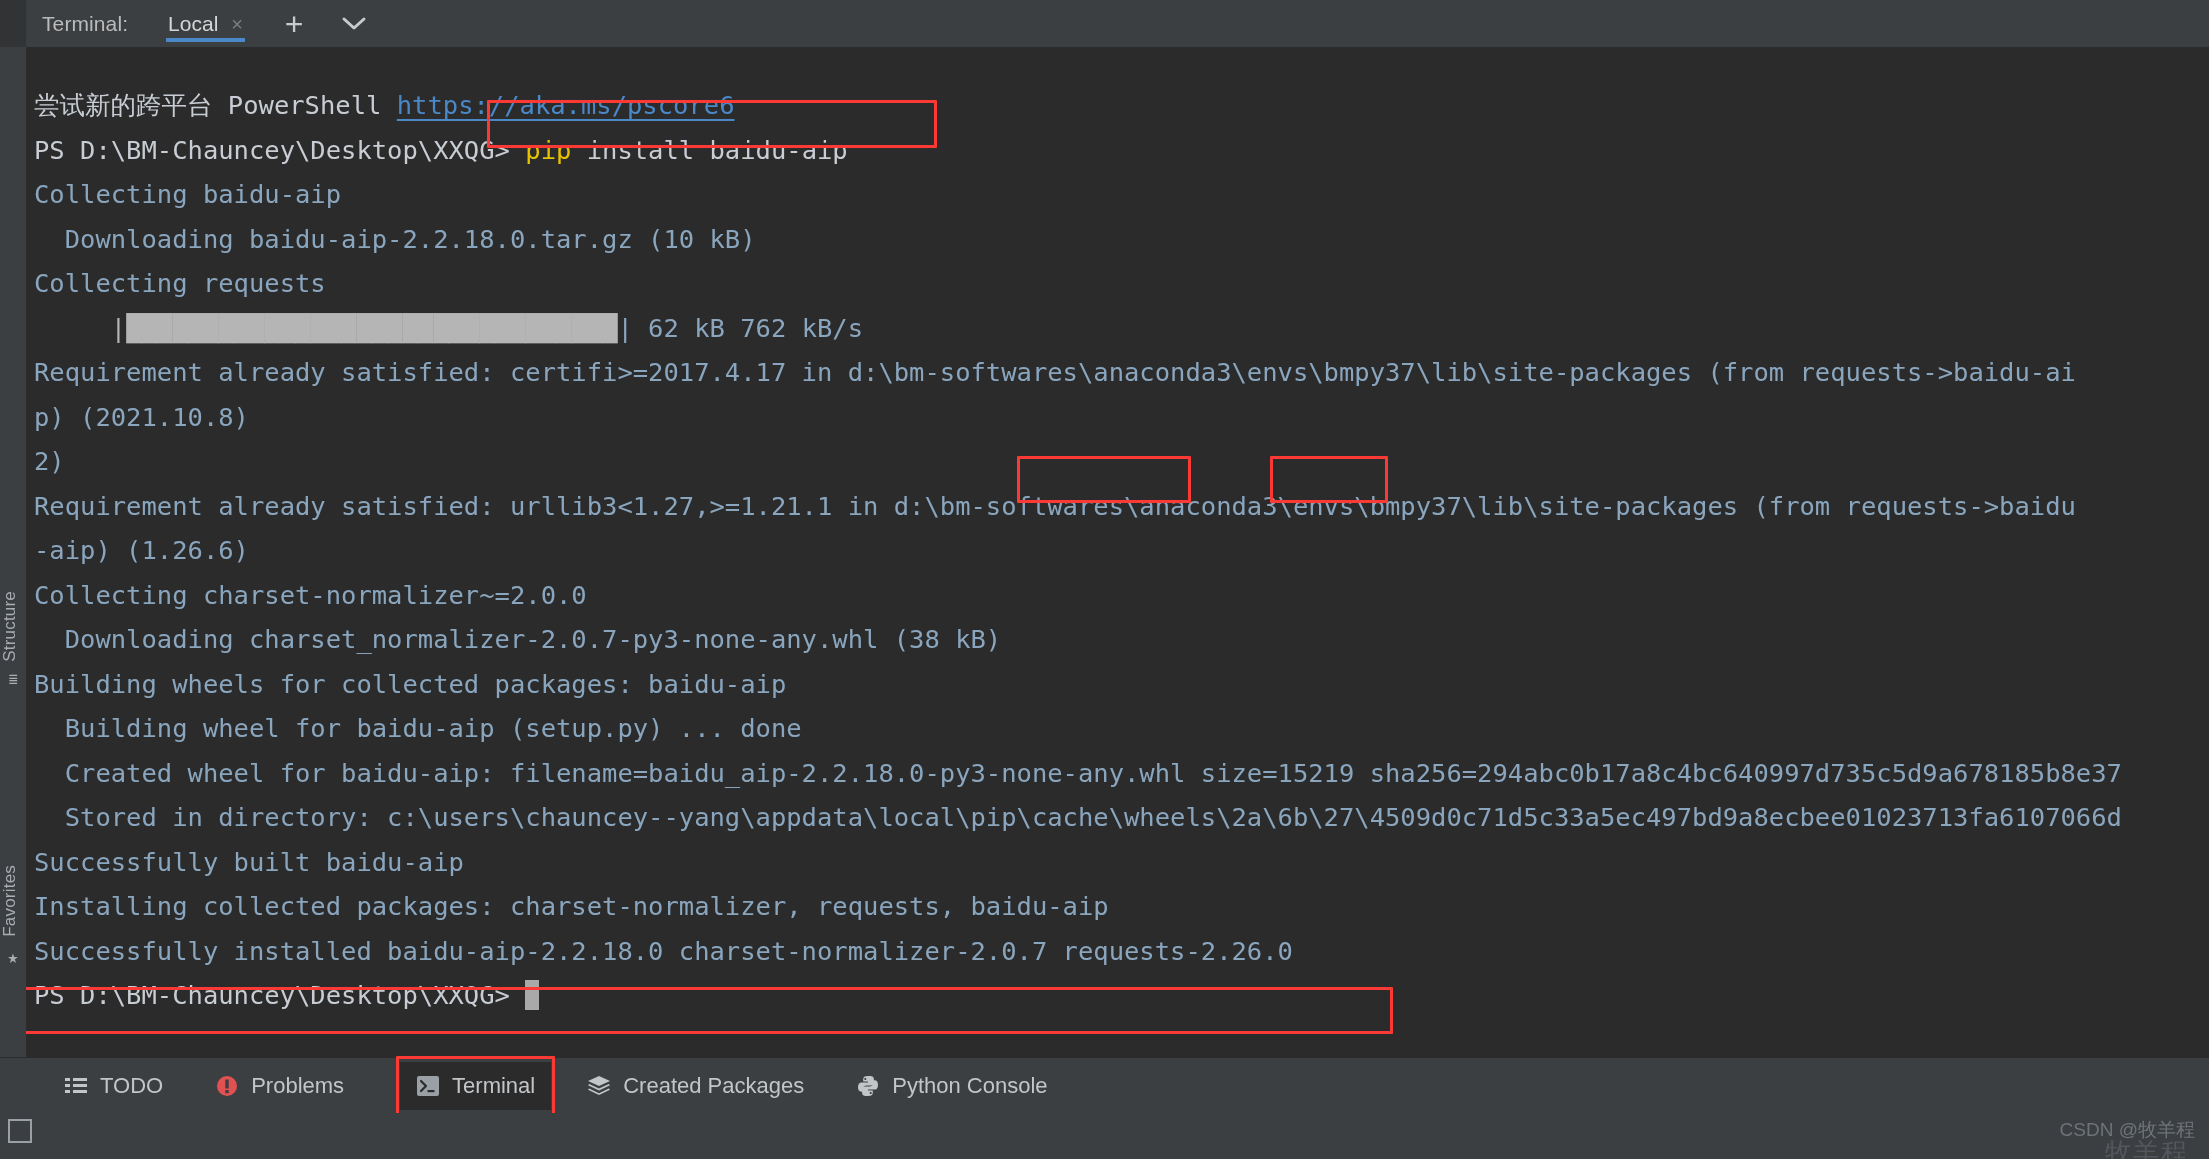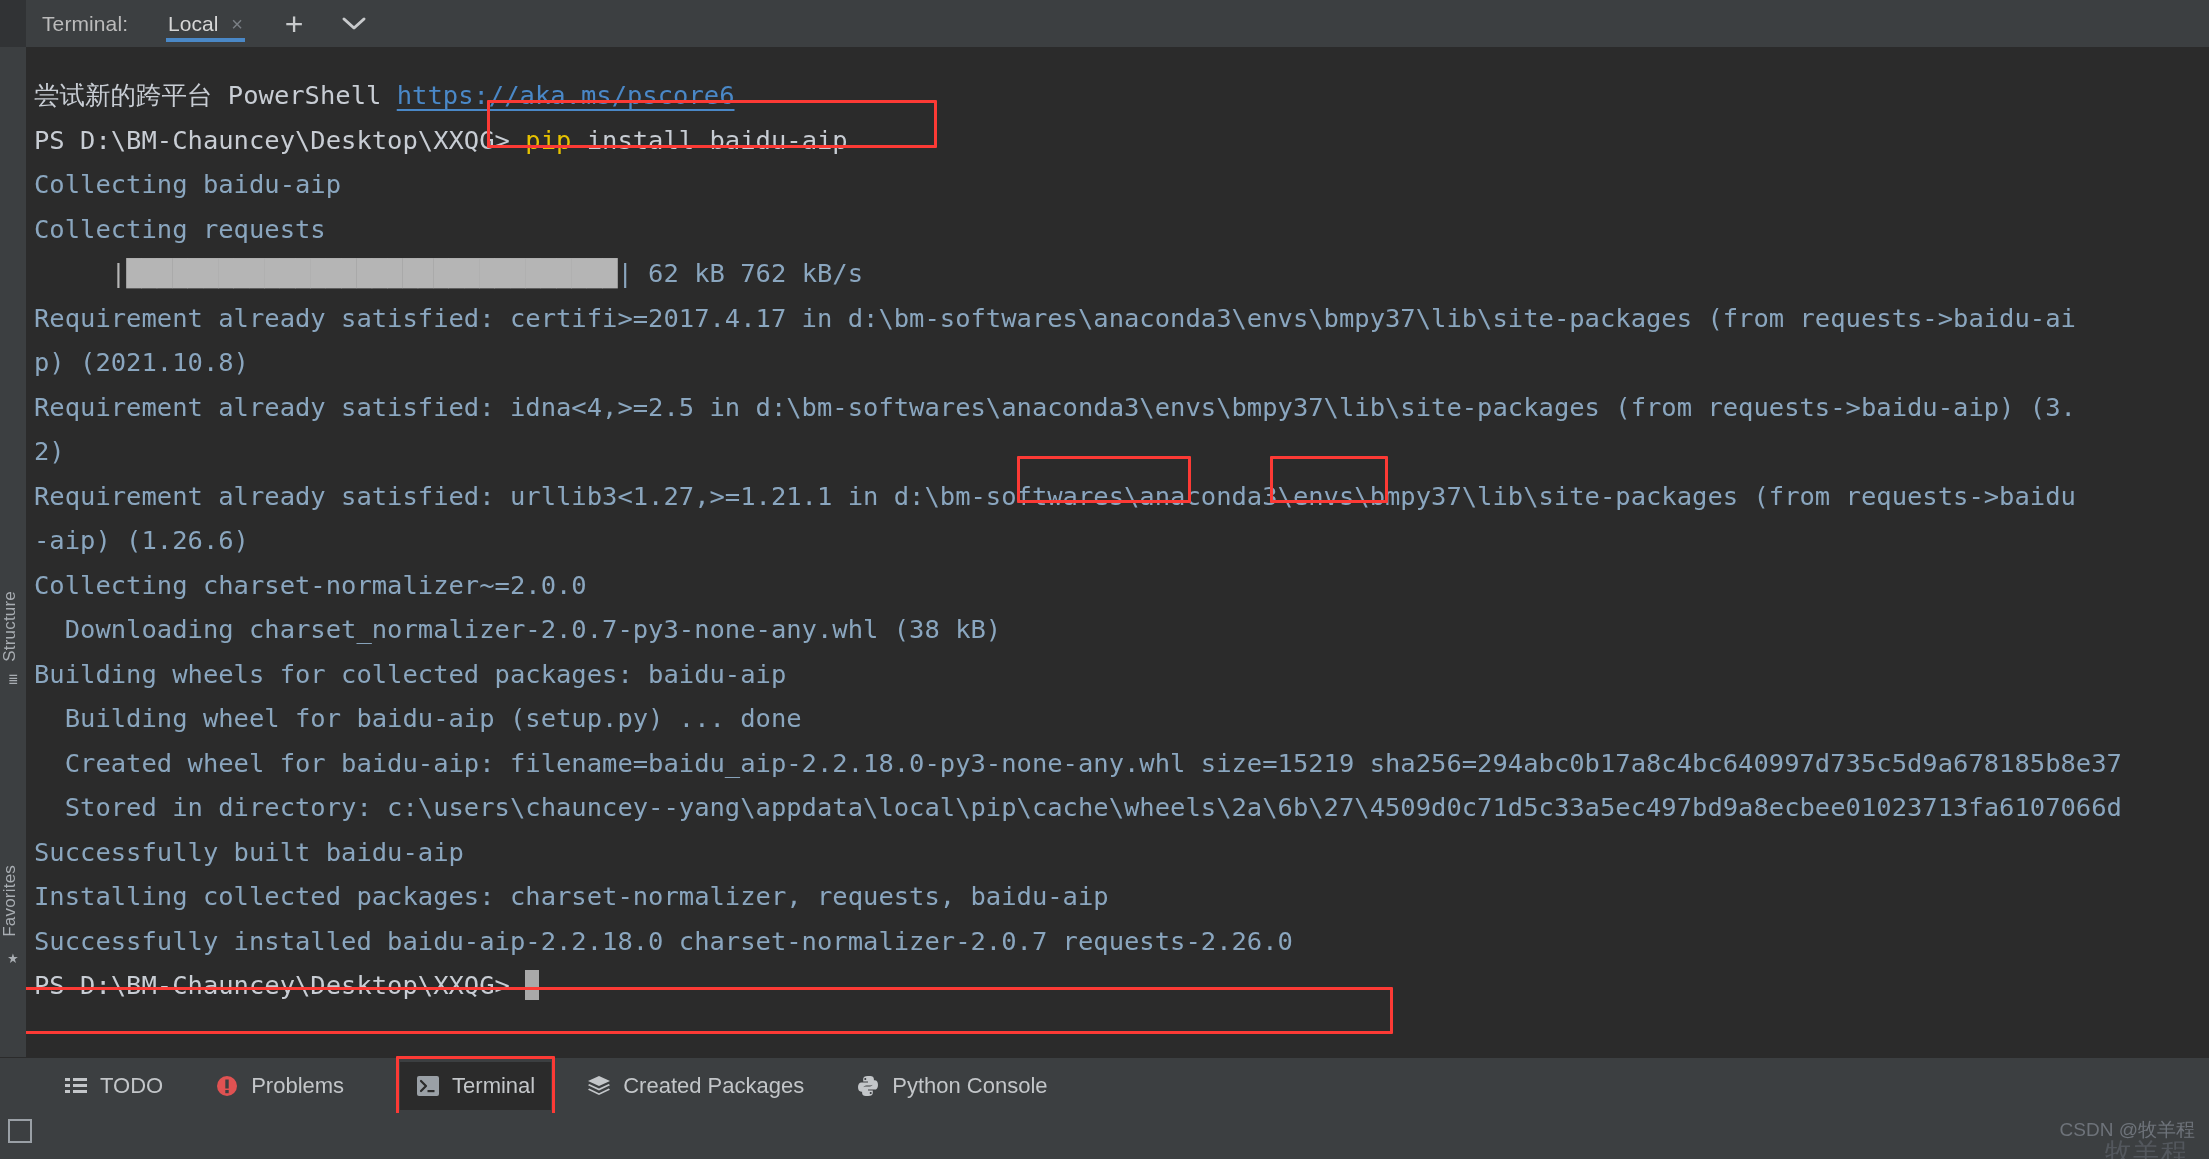--- a/index.html
+++ b/index.html
@@ -126,21 +126,21 @@
   
   .termwrap {
     flex: 1 1 auto;
     background: #2b2b2b;
     position: relative;
     min-width: 0;
     overflow: hidden;
   }
   .term {
     position: absolute;
-    left: 0; top: 6px;
+    left: 0; top: 16px;
     padding: 20px 0 0 8px;
     width: 100%;
   }
   .line {
     font-family: "DejaVu Sans Mono", monospace;
     font-size: 25.5px;
     line-height: 44.5px;
     color: #c8cdd4;
     white-space: pre;
     letter-spacing: 0px;
@@ -264,25 +264,25 @@
       <span class="vlabel vlabel-structure">Structure</span>
       <span class="vicon vicon-star">★</span>
       <span class="vlabel vlabel-favorites">Favorites</span>
     </div>
 
     <div class="termwrap">
       <div class="term" id="term-lines">
           <div class="line"><span class="c-gray">尝试新的跨平台 PowerShell </span><span class="c-blue">https://aka.ms/pscore6</span></div>
           <div class="line"><span class="c-gray">PS D:\BM-Chauncey\Desktop\XXQG&gt; </span><span class="c-yellow">pip</span><span class="c-gray"> install baidu-aip</span></div>
           <div class="line"><span class="c-cyan">Collecting baidu-aip</span></div>
+          <div class="line"><span class="c-cyan">  Downloading baidu-aip-2.2.18.0.tar.gz (10 kB)</span></div>
           <div class="line"><span class="c-cyan">Collecting requests</span></div>
           <div class="line"><span class="c-bar">     |</span><span class="c-bar">████████████████████████████████</span><span class="c-cyan">| 62 kB 762 kB/s</span></div>
           <div class="line"><span class="c-cyan">Requirement already satisfied: certifi&gt;=2017.4.17 in d:\bm-softwares\anaconda3\envs\bmpy37\lib\site-packages (from requests-&gt;baidu-ai</span></div>
           <div class="line"><span class="c-cyan">p) (2021.10.8)</span></div>
-          <div class="line"><span class="c-cyan">Requirement already satisfied: idna&lt;4,&gt;=2.5 in d:\bm-softwares\anaconda3\envs\bmpy37\lib\site-packages (from requests-&gt;baidu-aip) (3.</span></div>
           <div class="line"><span class="c-cyan">2)</span></div>
           <div class="line"><span class="c-cyan">Requirement already satisfied: urllib3&lt;1.27,&gt;=1.21.1 in d:\bm-softwares\anaconda3\envs\bmpy37\lib\site-packages (from requests-&gt;baidu</span></div>
           <div class="line"><span class="c-cyan">-aip) (1.26.6)</span></div>
           <div class="line"><span class="c-cyan">Collecting charset-normalizer~=2.0.0</span></div>
           <div class="line"><span class="c-cyan">  Downloading charset_normalizer-2.0.7-py3-none-any.whl (38 kB)</span></div>
           <div class="line"><span class="c-cyan">Building wheels for collected packages: baidu-aip</span></div>
           <div class="line"><span class="c-cyan">  Building wheel for baidu-aip (setup.py) ... done</span></div>
           <div class="line"><span class="c-cyan">  Created wheel for baidu-aip: filename=baidu_aip-2.2.18.0-py3-none-any.whl size=15219 sha256=294abc0b17a8c4bc640997d735c5d9a678185b8e37</span></div>
           <div class="line"><span class="c-cyan">  Stored in directory: c:\users\chauncey--yang\appdata\local\pip\cache\wheels\2a\6b\27\4509d0c71d5c33a5ec497bd9a8ecbee01023713fa6107066d</span></div>
           <div class="line"><span class="c-cyan">Successfully built baidu-aip</span></div>

